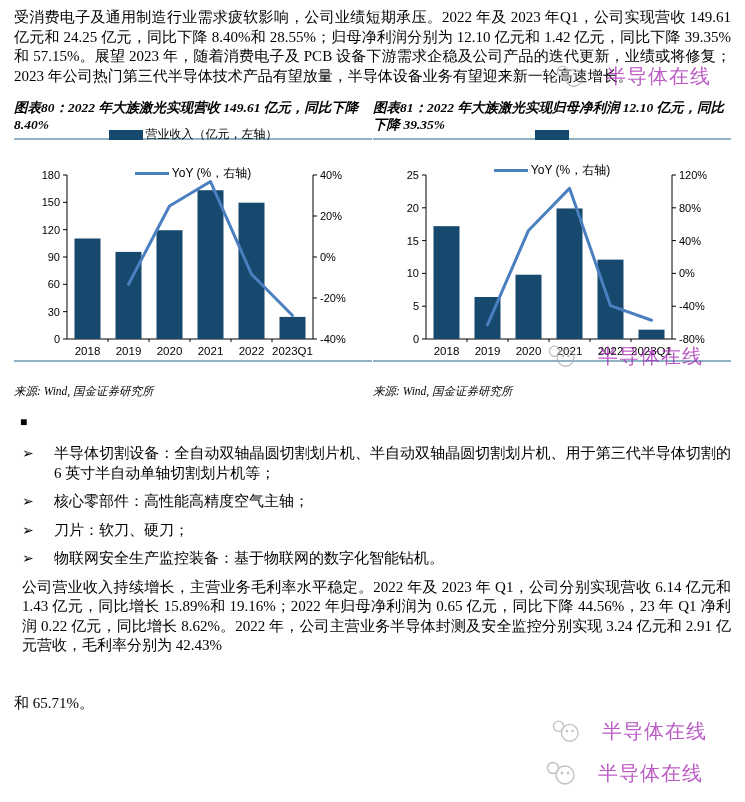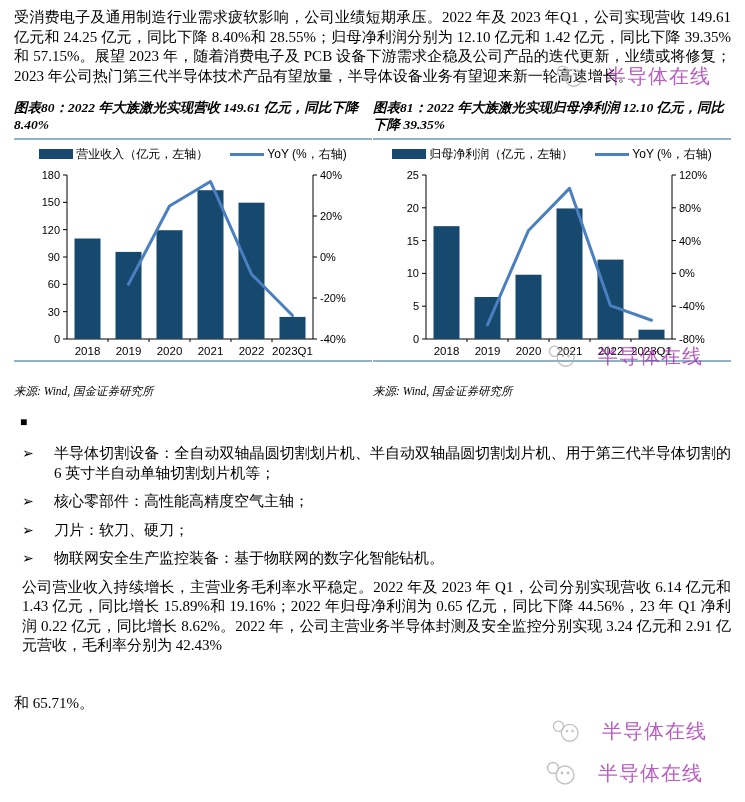--- a/index.html
+++ b/index.html
@@ -28,21 +28,21 @@
     min-height:34px;
   }
   .fig-box{
     border-top:2px solid #8fb3c4;
     border-bottom:2px solid #8fb3c4;
     padding:5px 0 1px 0;
   }
   .legend{
     display:flex;justify-content:center;align-items:center;gap:22px;
     font-family:"Liberation Sans","DejaVu Sans",sans-serif;
-    font-size:12px;height:18px;white-space:nowrap;
+    font-size:12px;height:18px;white-space:nowrap;flex-direction:column;
   }
   .legend-item{display:flex;align-items:center;gap:3px;}
   .swatch-bar{width:34px;height:10px;display:inline-block;}
   .swatch-line{width:34px;height:0;border-top:3px solid;display:inline-block;}
   .chart-canvas{width:336px;margin:0 auto;}
   .chart-canvas svg{display:block;font-family:"Liberation Sans","DejaVu Sans",sans-serif;}
   .source{
     margin-top:22px;font-size:11.5px;line-height:14px;font-style:italic;
   }
   .section-header{
@@ -139,21 +139,20 @@
       </div>
       <div class="source">来源: Wind, 国金证券研究所</div>
     </section>
 
     <section class="figure">
       <h4 class="fig-title">图表81：2022 年大族激光实现归母净利润 12.10 亿元，同比下降 39.35%</h4>
       <div class="fig-box">
         <div class="legend">
           <span class="legend-item">
             <span class="swatch-bar" style="background: rgb(23, 73, 111);"></span>
-            <span>归母净利润（亿元，左轴）</span>
           </span>
           <span class="legend-item">
             <span class="swatch-line" style="border-top-color: rgb(74, 127, 192);"></span>
             <span>YoY (%，右轴)</span>
           </span>
         </div>
         <div class="chart-canvas">
             <svg viewBox="0 0 336 196" width="336" height="196">
               <line x1="42" y1="12" x2="42" y2="176" stroke="#000"></line>
               <line x1="288" y1="12" x2="288" y2="176" stroke="#000"></line>

